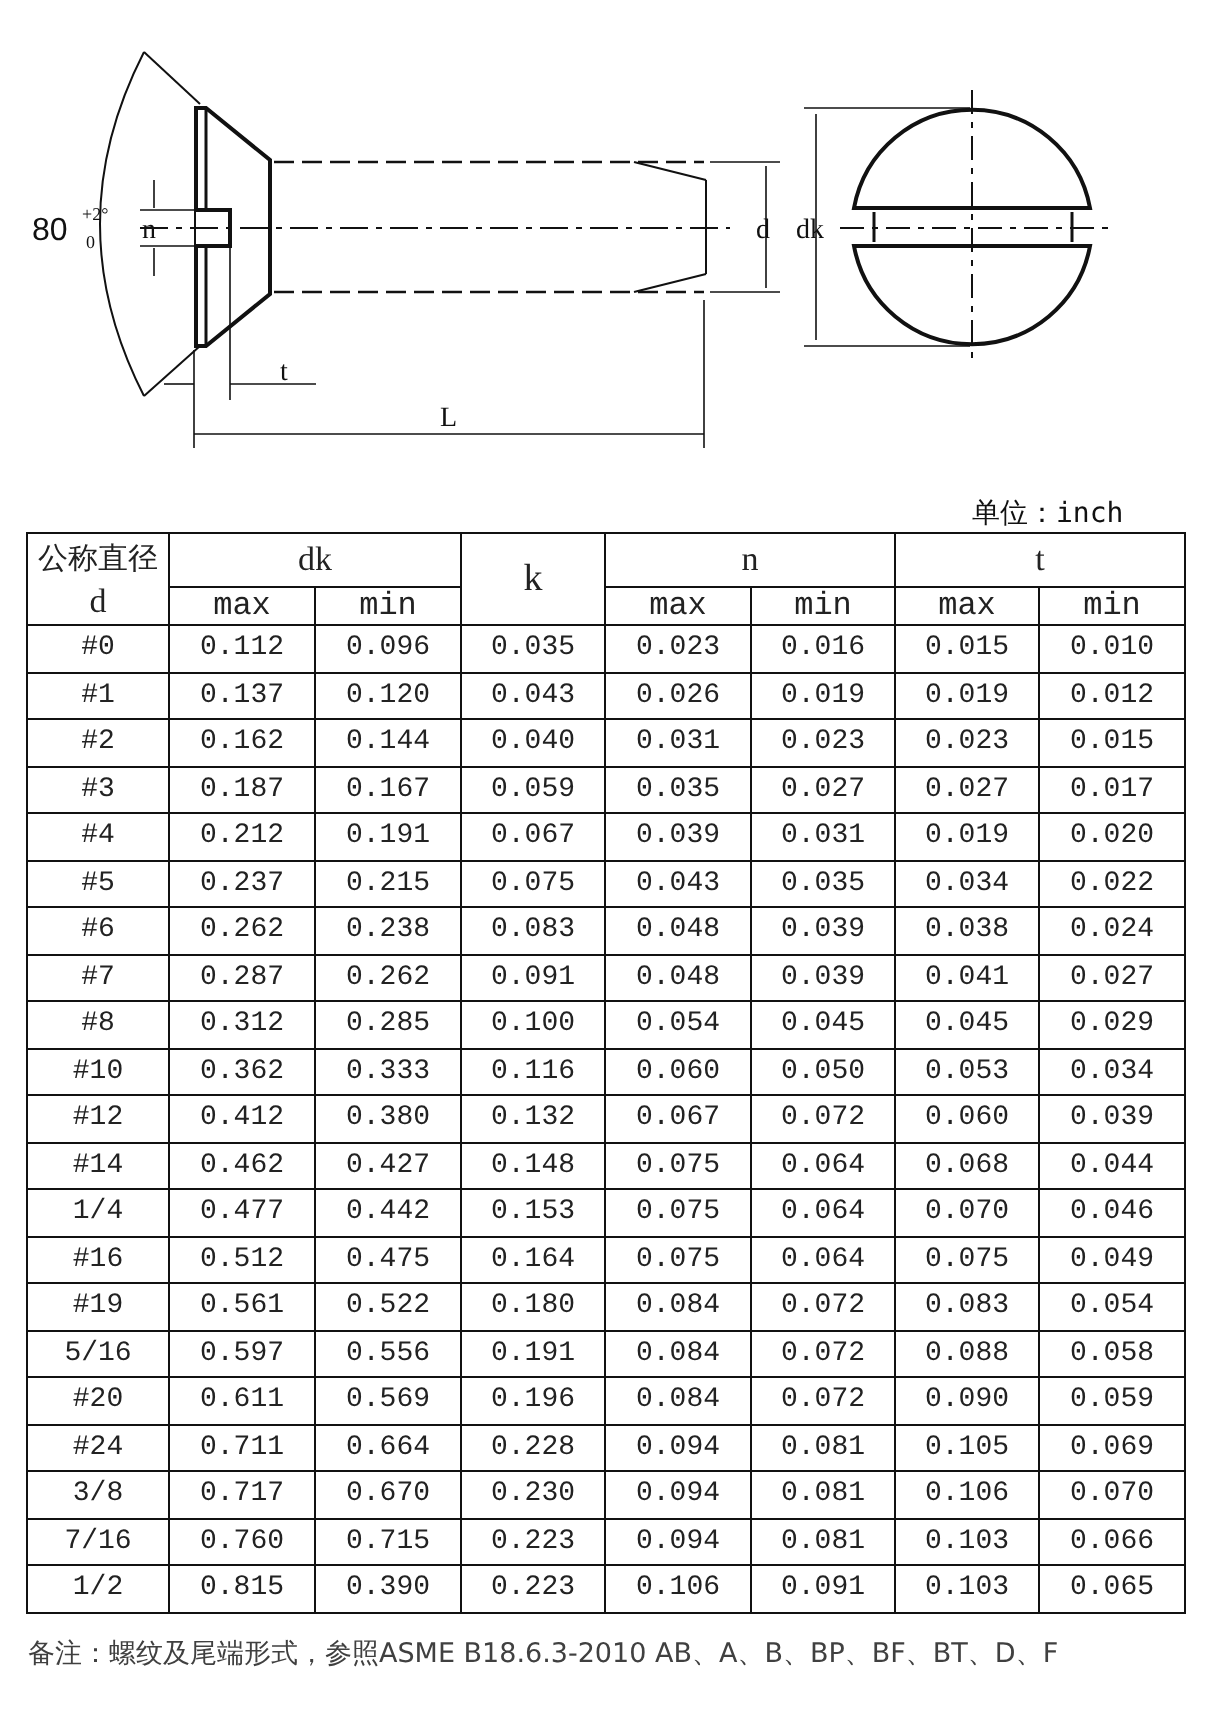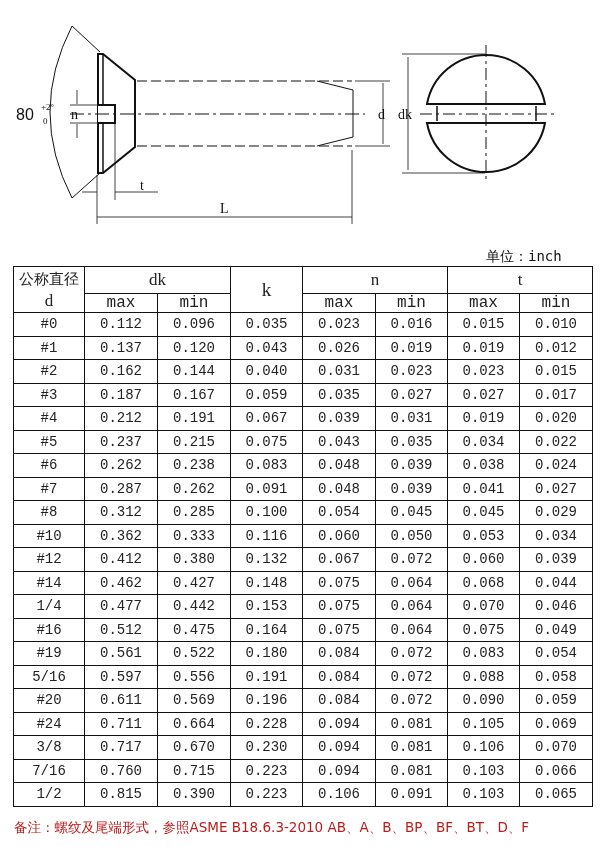--- a/index.html
+++ b/index.html
@@ -5,21 +5,21 @@
   html,body{margin:0;padding:0;background:#fff;}
   body{width:603px;height:855px;position:relative;overflow:hidden;font-family:"DejaVu Serif","Liberation Serif",serif;color:#111;}
   .drawing{position:absolute;left:0;top:0;width:603px;height:245px;}
   .unit{position:absolute;left:470px;top:248px;font-size:14px;font-family:"DejaVu Sans Mono","Liberation Mono",monospace;margin-left:16px;}
   table.spec{position:absolute;left:13px;top:266px;border-collapse:collapse;table-layout:fixed;width:579px;}
   table.spec td{border:1.5px solid #111;text-align:center;padding:0;font-family:"Liberation Mono","DejaVu Sans Mono",monospace;font-size:14px;color:#222;height:22.5px;}
   table.spec td.h1{font-family:"Liberation Serif","DejaVu Serif",serif;font-size:17px;height:26px;}
   table.spec td.sub{font-size:16px;height:16px;}
   table.spec td.dhead{font-family:"DejaVu Sans","Liberation Sans",sans-serif;font-size:15px;line-height:22px;}
   table.spec td.khead{font-family:"Liberation Serif","DejaVu Serif",serif;font-size:19px;}
-  .note{position:absolute;left:14px;top:819px;width:585px;font-size:13.5px;line-height:17px;font-family:"DejaVu Sans","Liberation Sans",sans-serif;color:#b91c1c;}
+  .note{position:absolute;left:14px;top:819px;width:585px;font-size:13.5px;line-height:17px;font-family:"DejaVu Sans","Liberation Sans",sans-serif;color:#404040;}
 </style>
 </head>
 <body>
 
 <svg class="drawing" viewBox="0 0 603 245" xmlns="http://www.w3.org/2000/svg">
   <g stroke="#111" fill="none">
 
     <path d="M72 26 Q28 112 72 198" stroke-width="1"></path>
     <line x1="72" y1="26" x2="100" y2="52" stroke-width="1"></line>
     <line x1="72" y1="198" x2="100" y2="173" stroke-width="1"></line>

